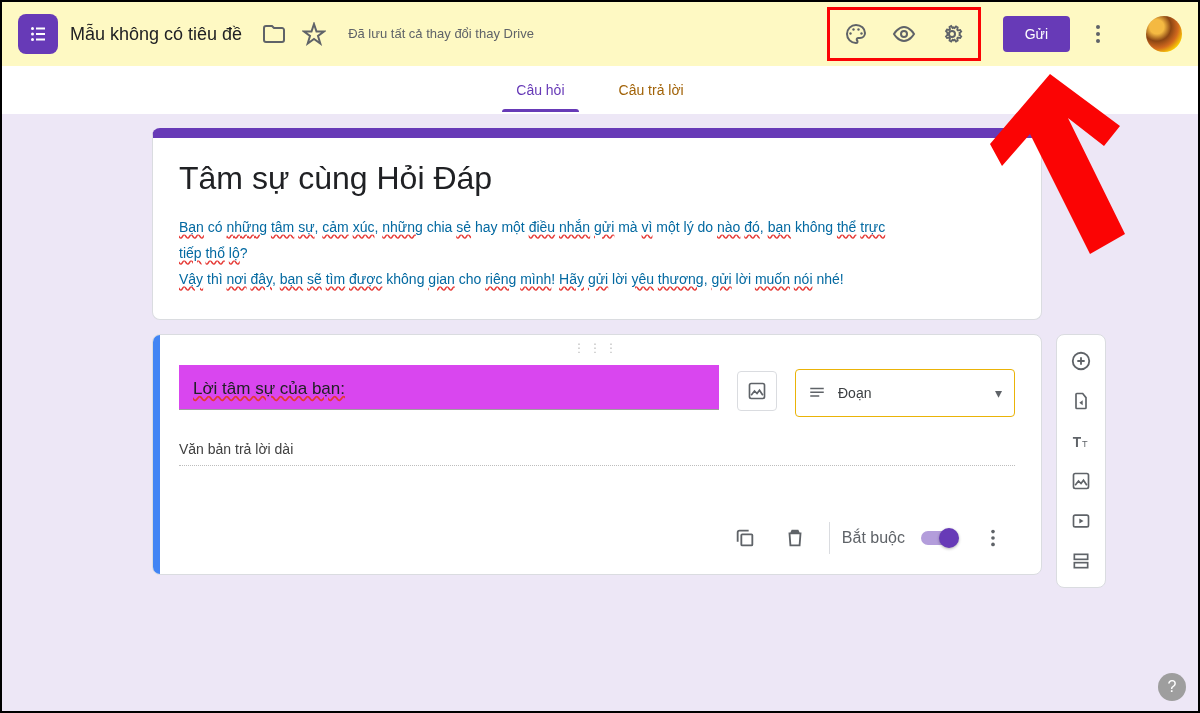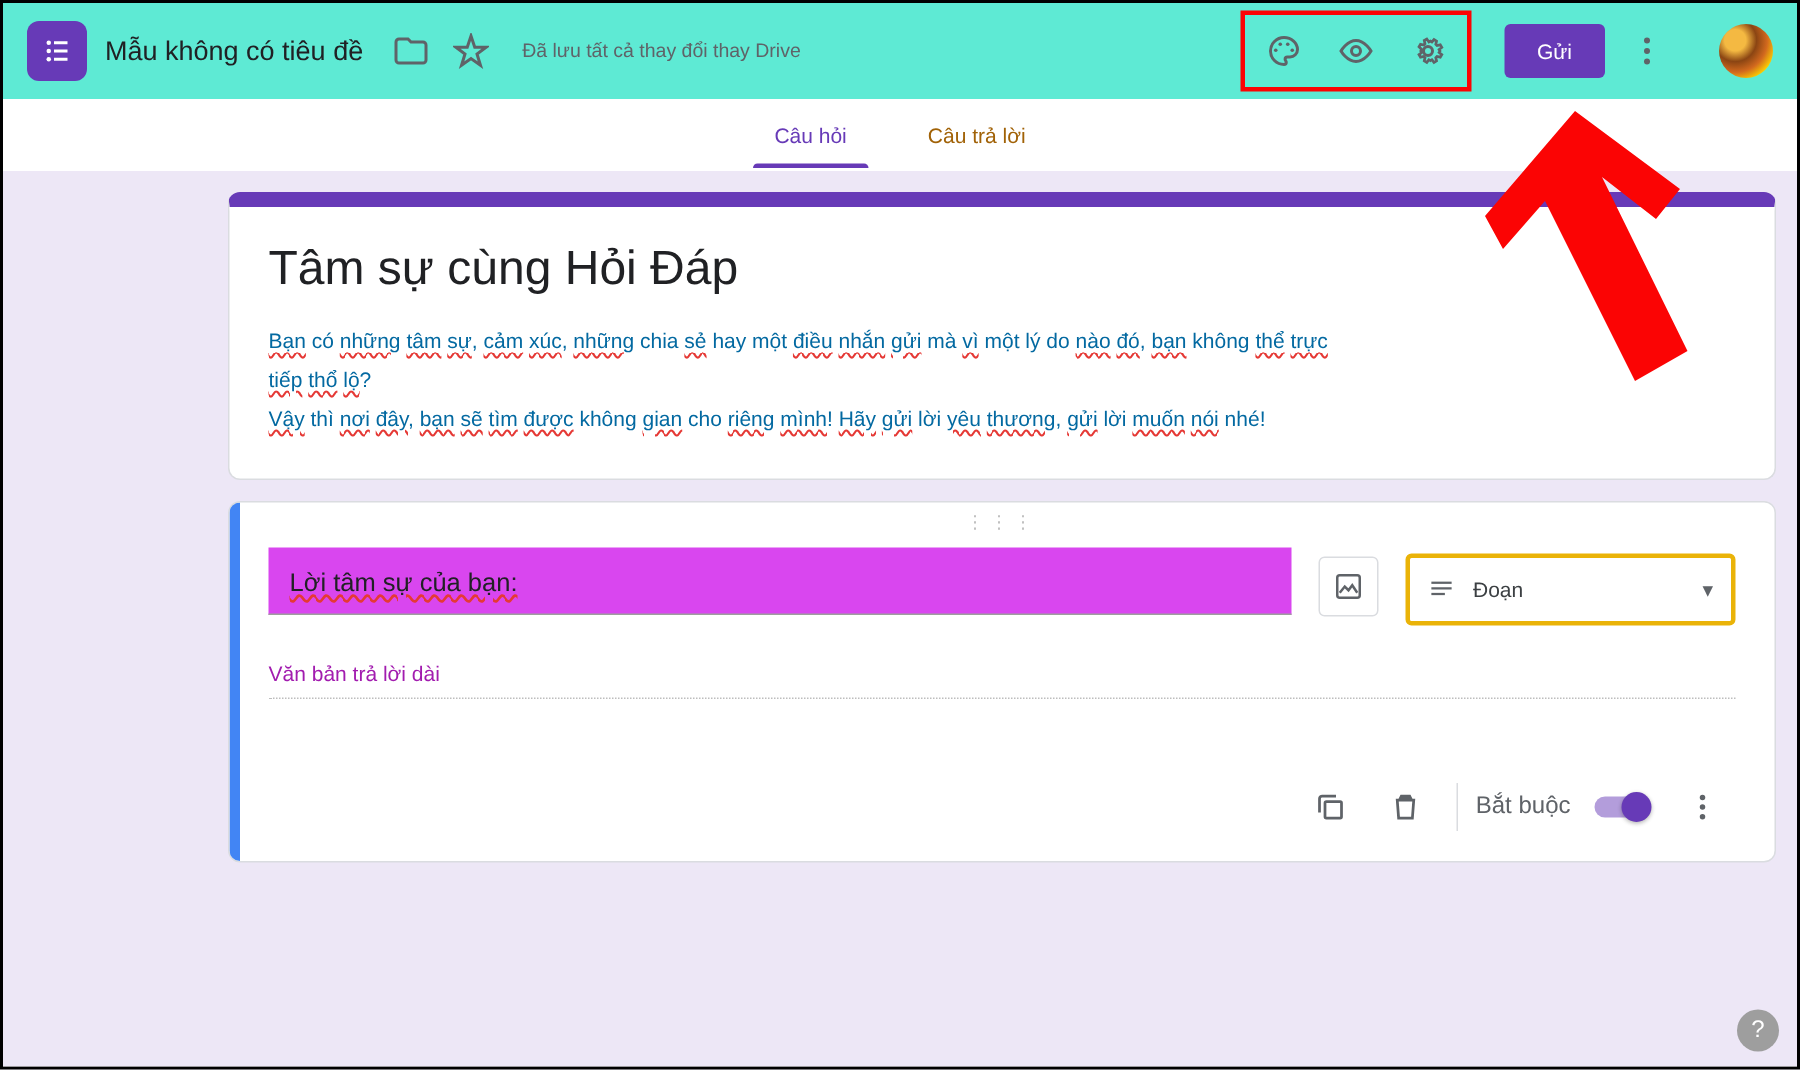--- a/index.html
+++ b/index.html
@@ -1,57 +1,57 @@
 <!DOCTYPE html>
 <html><head>
 <meta charset="utf-8">
 <style>
 * { box-sizing: border-box; margin: 0; padding: 0; font-family: Arial, 'Google Sans', Roboto, sans-serif; }
 body { width: 1200px; height: 713px; background: #fff; overflow: hidden; position: relative; border: 2px solid #000; }
 
 
-.header { height: 64px; display: flex; align-items: center; padding: 0 16px; background: #5eead4; }
+.header { height: 64px; display: flex; align-items: center; padding: 0 16px; background: #fef9c3; }
 .logo { width: 40px; height: 40px; background: #673ab7; border-radius: 8px; display: flex; align-items: center; justify-content: center; margin-right: 12px; }
 .logo svg { width: 24px; height: 24px; fill: #fff; }
 .doc-title { font-size: 18px; color: #202124; margin-right: 12px; }
 .hdr-icon { width: 40px; height: 40px; display: flex; align-items: center; justify-content: center; border-radius: 50%; color: #5f6368; cursor: pointer; }
 .hdr-icon svg { width: 24px; height: 24px; fill: currentColor; }
 .save-status { font-size: 13px; color: #5f6368; margin-left: 14px; max-width: 200px; line-height: 1.3; }
 .spacer { flex: 1; }
 .hdr-actions { display: flex; align-items: center; gap: 8px; }
 .highlight-box { border: 3px solid #fb0404; padding: 4px 6px; display: flex; gap: 8px; }
 .send-btn { background: #673ab7; color: #fff; border: none; border-radius: 4px; padding: 10px 22px; font-size: 14px; cursor: pointer; margin-left: 14px; }
 .avatar { width: 36px; height: 36px; border-radius: 50%; margin-left: 20px; background: radial-gradient(circle at 30% 30%, #f4b942 20%, #8b4513 40%, #d2691e 60%, #ffd700 80%); }
 
 
 .tabs { height: 48px; display: flex; align-items: center; justify-content: center; gap: 46px; border-bottom: 1px solid transparent; }
 .tab { font-size: 14px; color: #a16207; padding: 14px 4px; cursor: pointer; position: relative; }
 .tab.active { color: #673ab7; font-weight: 500; }
 .tab.active::after { content: ''; position: absolute; bottom: 0; left: -10px; right: -10px; height: 3px; background: #673ab7; border-radius: 3px 3px 0 0; }
 
 
 .canvas { background: #ede7f6; padding: 14px 0 40px; min-height: calc(100% - 112px); position: relative; }
-.wrap { width: 1032px; margin: 0 0 0 150px; position: relative; }
+.wrap { width: 890px; margin: 0 0 0 150px; position: relative; }
 
 .card { background: #fff; border: 1px solid #dadce0; border-radius: 8px; margin-bottom: 14px; position: relative; overflow: hidden; }
 .card.title-card { border-top: 10px solid #673ab7; padding: 22px 26px 26px; }
 .form-title { font-size: 32px; color: #202124; margin-bottom: 18px; }
 .form-desc { font-size: 14px; color: #0369a1; line-height: 1.85; }
 
 .spell { text-decoration: underline; text-decoration-style: wavy; text-decoration-color: #e53935; text-underline-offset: 2px; }
 
 .card.q-card { padding: 20px 26px 14px; }
 .q-card::before { content: ''; position: absolute; left: 0; top: 0; bottom: 0; width: 7px; background: #4285f4; }
 .drag { text-align: center; color: #bdbdbd; letter-spacing: 4px; font-size: 12px; margin: -14px 0 10px; cursor: grab; }
 .q-row { display: flex; align-items: flex-start; gap: 18px; }
 .q-title { flex: 1; font-size: 17px; color: #202124; padding: 14px 14px 10px; background: #d946ef; border-bottom: 1px solid #9e9e9e; }
 .q-img-btn { width: 40px; height: 40px; border: 1px solid #dadce0; border-radius: 4px; display: flex; align-items: center; justify-content: center; color: #5f6368; cursor: pointer; margin-top: 6px; }
-.q-type { width: 220px; height: 48px; border: 3px solid #eab308; border-radius: 4px; display: flex; align-items: center; padding: 0 12px; gap: 12px; color: #3c4043; font-size: 14px; cursor: pointer; margin-top: 4px; }
+.q-type { width: 220px; height: 48px; border: 1px solid #eab308; border-radius: 4px; display: flex; align-items: center; padding: 0 12px; gap: 12px; color: #3c4043; font-size: 14px; cursor: pointer; margin-top: 4px; }
 .q-type .chev { margin-left: auto; color: #5f6368; }
-.ans-ph { margin: 24px 0 8px; font-size: 14px; color: #a21caf; border-bottom: 1px dotted #bdbdbd; padding-bottom: 8px; }
+.ans-ph { margin: 24px 0 8px; font-size: 14px; color: #404040; border-bottom: 1px dotted #bdbdbd; padding-bottom: 8px; }
 .q-footer { display: flex; align-items: center; justify-content: flex-end; gap: 6px; margin-top: 40px; padding-top: 10px; }
 .ft-icon { width: 44px; height: 44px; display: flex; align-items: center; justify-content: center; color: #5f6368; cursor: pointer; border-radius: 50%; }
 .vdiv { width: 1px; height: 32px; background: #dadce0; margin: 0 6px; }
 .req-label { font-size: 16px; color: #5f6368; }
 .toggle { width: 36px; height: 14px; background: #b39ddb; border-radius: 10px; position: relative; margin: 0 8px 0 10px; cursor: pointer; }
 .toggle::after { content: ''; position: absolute; right: -2px; top: -3px; width: 20px; height: 20px; background: #673ab7; border-radius: 50%; box-shadow: 0 1px 3px rgba(0,0,0,0.3); }
 
 
 .side-tools { position: absolute; top: 0; right: -64px; width: 50px; background: #fff; border: 1px solid #dadce0; border-radius: 8px; padding: 8px 0; display: flex; flex-direction: column; align-items: center; gap: 4px; }
 .side-tools .tb { width: 36px; height: 36px; display: flex; align-items: center; justify-content: center; color: #5f6368; cursor: pointer; border-radius: 50%; }

